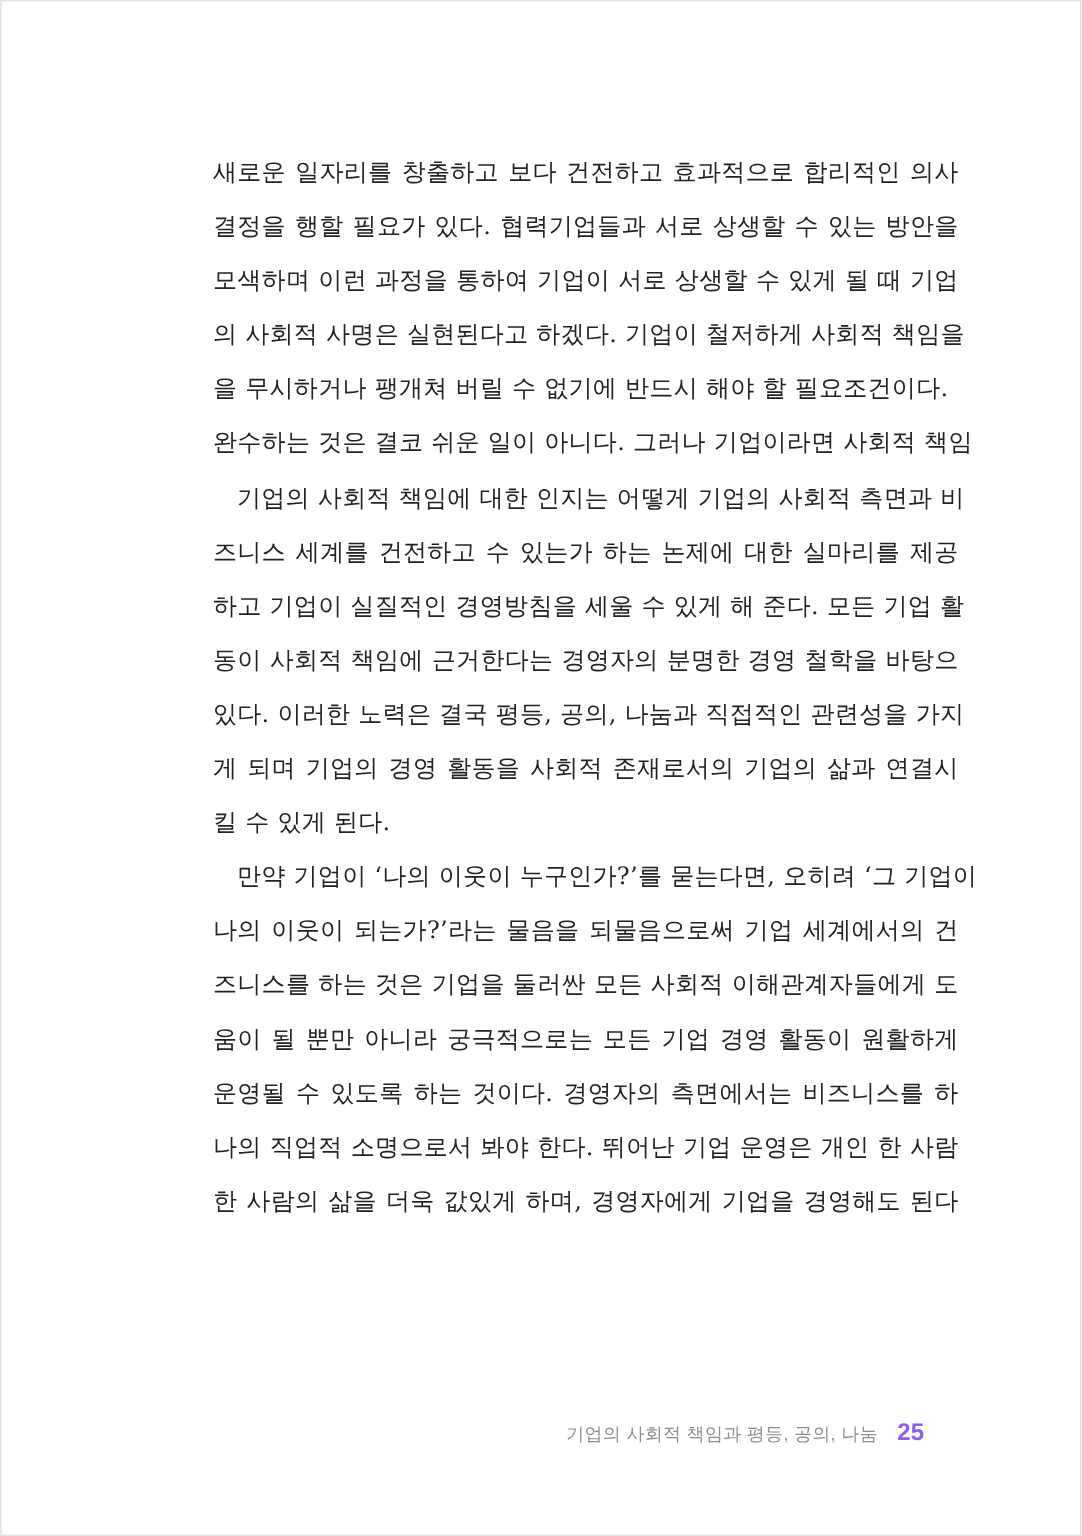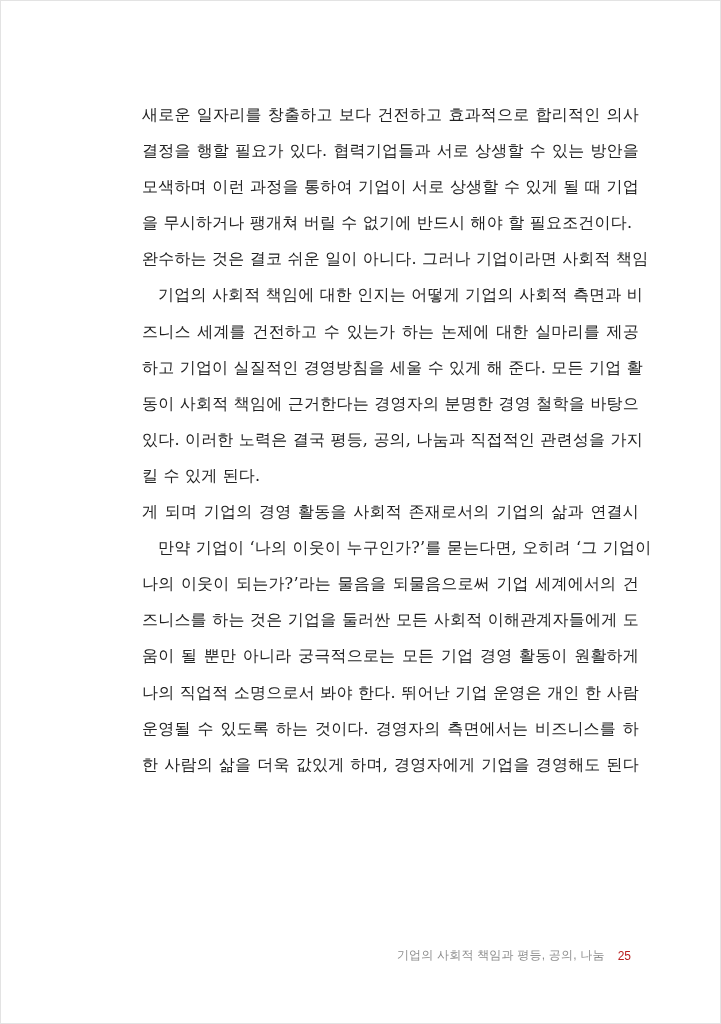--- a/index.html
+++ b/index.html
@@ -28,61 +28,62 @@
     white-space: nowrap;
     text-align: justify;
     text-align-last: justify;
     letter-spacing: 0.2px;
   }
   .line.indent { padding-left: 16px; }
   .line.end { text-align-last: left; }
   .footer {
     position: absolute;
     top: 947px;
-    right: 90px;
+    right: 105px;
     display: flex;
-    align-items: center;
+    align-items: flex-end;
     gap: 13px;
     font-family: "Liberation Sans", "DejaVu Sans", sans-serif;
   }
   .running-title {
     font-size: 12px;
     color: #8d8d8d;
     letter-spacing: 0.2px;
   }
   .page-number {
-    font-size: 12px;
-    font-weight: normal;
-    color: #b91c1c;
+    font-size: 16px;
+    font-weight: bold;
+    color: #8b5cf6;
   }
 </style>
 </head>
 <body>
 
 <div class="page">
 
   <div class="body-text">
       <div class="line">새로운 일자리를 창출하고 보다 건전하고 효과적으로 합리적인 의사</div>
       <div class="line">결정을 행할 필요가 있다. 협력기업들과 서로 상생할 수 있는 방안을</div>
       <div class="line">모색하며 이런 과정을 통하여 기업이 서로 상생할 수 있게 될 때 기업</div>
+      <div class="line">의 사회적 사명은 실현된다고 하겠다. 기업이 철저하게 사회적 책임을</div>
       <div class="line end">을 무시하거나 팽개쳐 버릴 수 없기에 반드시 해야 할 필요조건이다.</div>
       <div class="line">완수하는 것은 결코 쉬운 일이 아니다. 그러나 기업이라면 사회적 책임</div>
       <div class="line indent">기업의 사회적 책임에 대한 인지는 어떻게 기업의 사회적 측면과 비</div>
       <div class="line">즈니스 세계를 건전하고 수 있는가 하는 논제에 대한 실마리를 제공</div>
       <div class="line">하고 기업이 실질적인 경영방침을 세울 수 있게 해 준다. 모든 기업 활</div>
       <div class="line">동이 사회적 책임에 근거한다는 경영자의 분명한 경영 철학을 바탕으</div>
       <div class="line">있다. 이러한 노력은 결국 평등, 공의, 나눔과 직접적인 관련성을 가지</div>
+      <div class="line">게 되며 기업의 경영 활동을 사회적 존재로서의 기업의 삶과 연결시</div>
       <div class="line end">킬 수 있게 된다.</div>
-      <div class="line">게 되며 기업의 경영 활동을 사회적 존재로서의 기업의 삶과 연결시</div>
       <div class="line indent">만약 기업이 ‘나의 이웃이 누구인가?’를 묻는다면, 오히려 ‘그 기업이</div>
       <div class="line">나의 이웃이 되는가?’라는 물음을 되물음으로써 기업 세계에서의 건</div>
       <div class="line">즈니스를 하는 것은 기업을 둘러싼 모든 사회적 이해관계자들에게 도</div>
       <div class="line">움이 될 뿐만 아니라 궁극적으로는 모든 기업 경영 활동이 원활하게</div>
+      <div class="line">운영될 수 있도록 하는 것이다. 경영자의 측면에서는 비즈니스를 하</div>
       <div class="line">나의 직업적 소명으로서 봐야 한다. 뛰어난 기업 운영은 개인 한 사람</div>
-      <div class="line">운영될 수 있도록 하는 것이다. 경영자의 측면에서는 비즈니스를 하</div>
       <div class="line">한 사람의 삶을 더욱 값있게 하며, 경영자에게 기업을 경영해도 된다</div>
     </div>
 
   <div class="footer">
     <span class="running-title">기업의 사회적 책임과 평등, 공의, 나눔</span>
     <span class="page-number">25</span>
   </div>
 
 </div>
 

